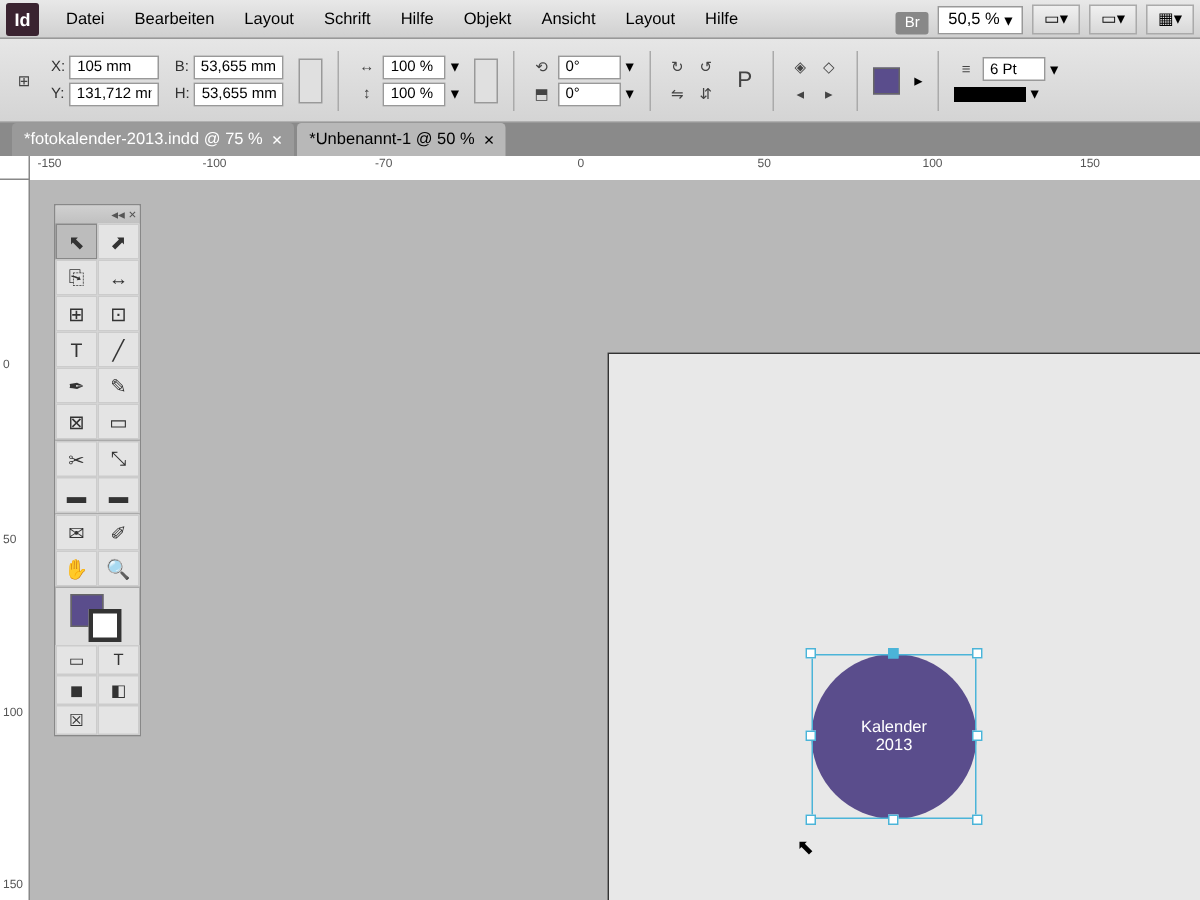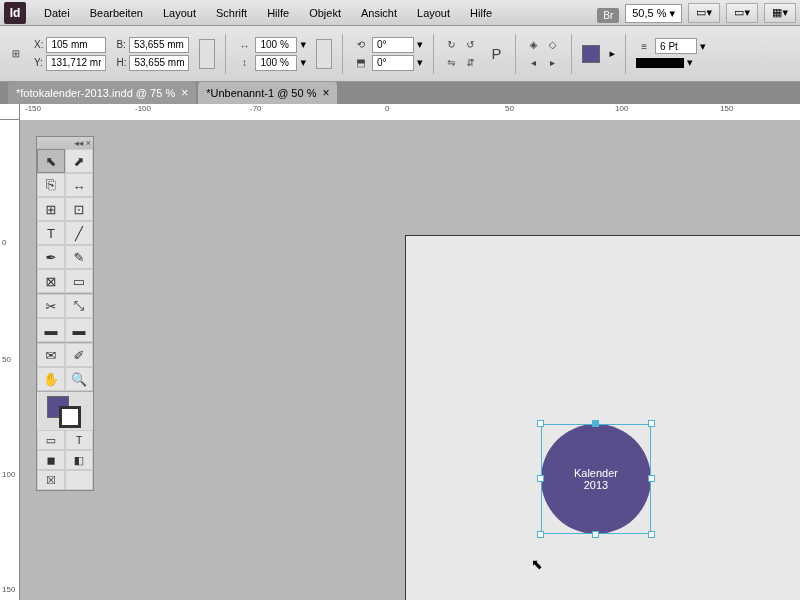--- a/index.html
+++ b/index.html
@@ -37,21 +37,21 @@
 
 
 .hruler { position: absolute; top: 104px; left: 20px; right: 0; height: 20px; background: #fff; border-bottom: 1px solid #888; overflow: hidden; }
 .vruler { position: absolute; top: 120px; left: 0; width: 20px; bottom: 0; background: #fff; border-right: 1px solid #888; overflow: hidden; }
 .ruler-corner { position: absolute; top: 104px; left: 0; width: 20px; height: 16px; background: #fff; border-right: 1px solid #888; border-bottom: 1px solid #888; }
 .rtick { position: absolute; font-size: 8px; color: #555; }
 
 
 .canvas { position: absolute; top: 120px; left: 20px; right: 0; bottom: 0; background: #b8b8b8; }
 .page { position: absolute; left: 385px; top: 115px; width: 400px; height: 550px; background: #e8e8e8; border: 1px solid #333; }
-.selected-obj { position: absolute; left: 135px; top: 188px; width: 110px; height: 110px; }
+.selected-obj { position: absolute; left: 135px; top: 200px; width: 110px; height: 110px; }
 .sel-box { position: absolute; inset: 0; border: 1px solid #4bb4d8; }
 .handle { position: absolute; width: 7px; height: 7px; background: #fff; border: 1px solid #4bb4d8; }
 .handle.tl { top: -4px; left: -4px; } .handle.tm { top: -4px; left: 50%; margin-left: -4px; background:#4bb4d8; }
 .handle.tr { top: -4px; right: -4px; } .handle.ml { top: 50%; left: -4px; margin-top: -4px; }
 .handle.mr { top: 50%; right: -4px; margin-top: -4px; } .handle.bl { bottom: -4px; left: -4px; }
 .handle.bm { bottom: -4px; left: 50%; margin-left: -4px; } .handle.br { bottom: -4px; right: -4px; }
 .circle { width: 100%; height: 100%; border-radius: 50%; background: #5a4d8c; display: flex; align-items: center; justify-content: center; flex-direction: column; color: #fff; font-size: 13px; font-family: 'Segoe UI', sans-serif; }
 .cursor { position: absolute; left: 125px; top: 320px; font-size: 14px; color: #000; }
 
 

